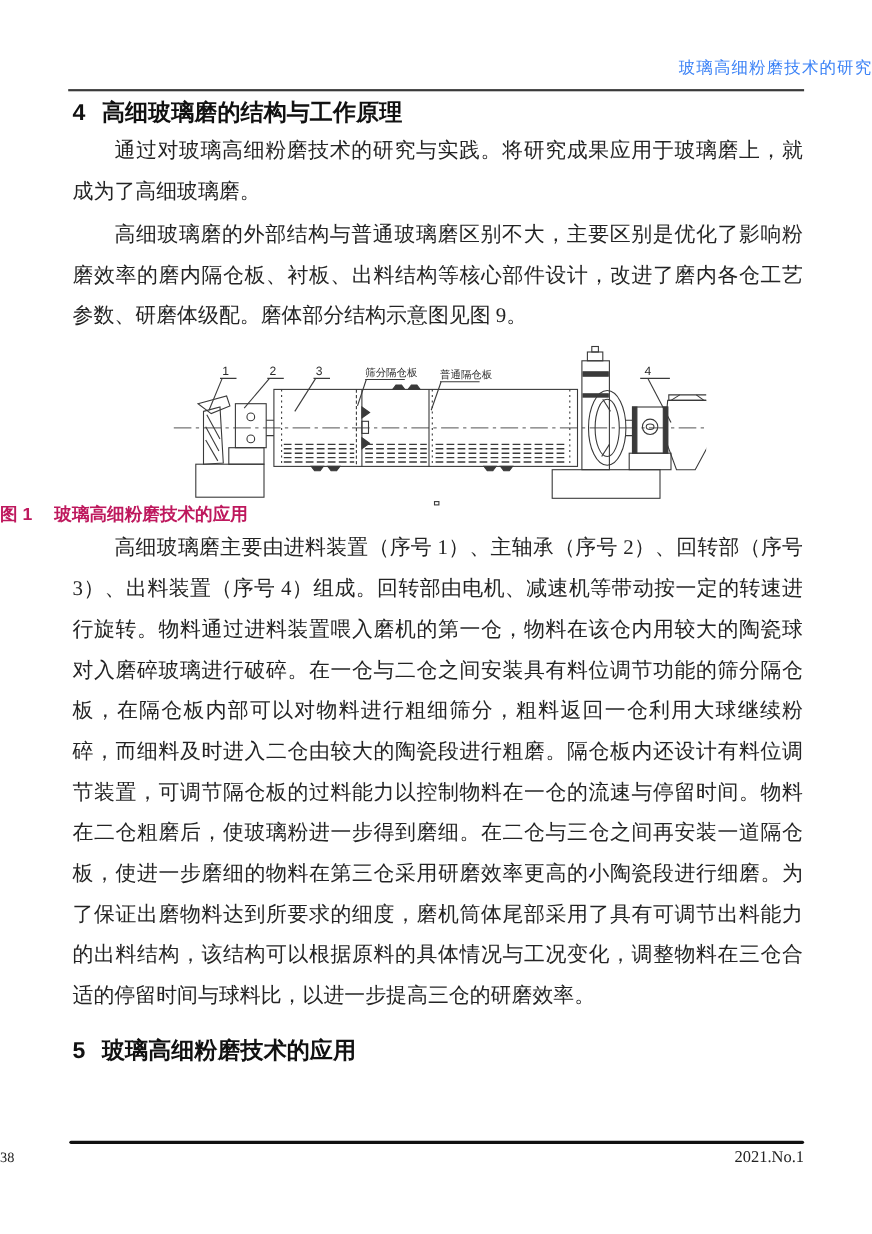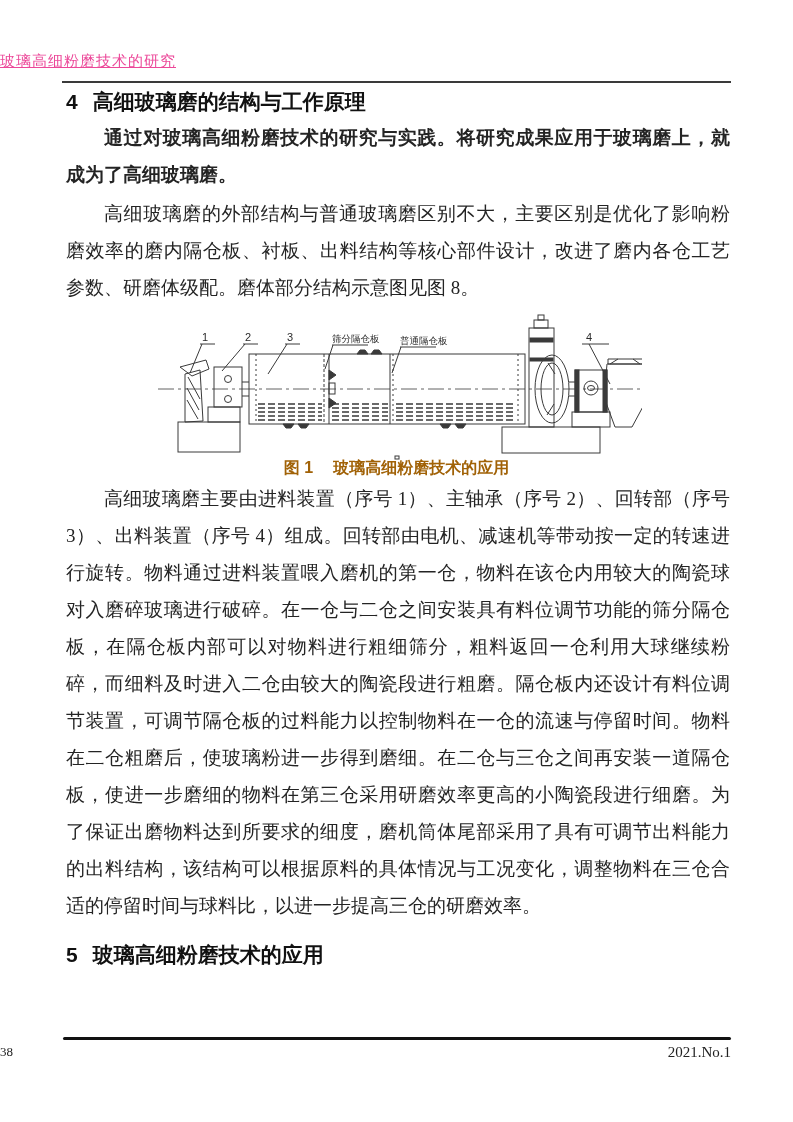--- a/index.html
+++ b/index.html
@@ -7,52 +7,52 @@
     position:relative;
     width:793px;height:1122px;
     margin:0 auto;
     background:#ffffff;
     overflow:hidden;
     font-family:"Liberation Serif","DejaVu Serif",serif;
     color:#1f1f1f;
   }
   .running-title{
     position:absolute;top:52px;left:0;width:100%;
-    text-align:left;font-size:15px;letter-spacing:1px;color:#ec4899;text-decoration:underline;
+    text-align:right;font-size:15px;letter-spacing:1px;color:#3b82f6;
   }
   .header-rule{
     position:absolute;top:81px;left:62px;width:669px;height:2px;
     background:#3a3a3a;
   }
   .section-heading{
     position:absolute;left:66px;width:664px;
     display:flex;align-items:baseline;gap:15px;
     font-family:"Liberation Sans","DejaVu Sans",sans-serif;
     font-weight:bold;font-size:21px;color:#111;
   }
   .heading-4{top:88px;}
   .heading-5{top:941px;}
   .body-par{
     position:absolute;left:66px;width:664px;
     font-size:19px;line-height:37px;
     text-align:justify;text-indent:2em;
     color:#242424;
   }
-  .par-1{top:119px;font-weight:bold;}
+  .par-1{top:119px;}
   .par-2{top:195px;}
   .par-3{top:480px;}
   .par-4{top:978px;}
   .figure-wrap{
     position:absolute;top:311px;left:152px;width:490px;height:150px;
   }
   .figure-caption{
     position:absolute;top:458px;left:0;width:100%;
-    display:flex;justify-content:center;gap:20px;
+    display:flex;justify-content:flex-start;gap:20px;
     font-family:"Liberation Sans","DejaVu Sans",sans-serif;
-    font-weight:600;font-size:16px;color:#a16207;
+    font-weight:600;font-size:16px;color:#be185d;
   }
   .footer-rule{
     position:absolute;top:1037px;left:63px;width:668px;height:3px;
     background:#111;border-radius:2px;
   }
   .footer-page-number{
     position:absolute;top:1044px;left:0;width:100%;
     font-size:13px;color:#222;
   }
   .footer-issue{
@@ -72,21 +72,21 @@
   <div class="running-title">玻璃高细粉磨技术的研究</div>
   <div class="header-rule"></div>
 
   <div class="section-heading heading-4">
     <span>4</span>
     <span>高细玻璃磨的结构与工作原理</span>
   </div>
 
   <div class="body-par par-1">通过对玻璃高细粉磨技术的研究与实践。将研究成果应用于玻璃磨上，就成为了高细玻璃磨。</div>
 
-  <div class="body-par par-2">高细玻璃磨的外部结构与普通玻璃磨区别不大，主要区别是优化了影响粉磨效率的磨内隔仓板、衬板、出料结构等核心部件设计，改进了磨内各仓工艺参数、研磨体级配。磨体部分结构示意图见图 8。</div>
+  <div class="body-par par-2">高细玻璃磨的外部结构与普通玻璃磨区别不大，主要区别是优化了影响粉磨效率的磨内隔仓板、衬板、出料结构等核心部件设计，改进了磨内各仓工艺参数、研磨体级配。磨体部分结构示意图见图 9。</div>
 
   <div class="figure-wrap">
     <svg width="490" height="150" viewBox="0 0 490 150">
       <g stroke="#3a3a3a" fill="none" stroke-width="1">
 
         <line x1="6" y1="78" x2="489" y2="78" stroke-dasharray="16 4 3 4" stroke-width="0.8"></line>
 
         <rect x="26" y="111" width="62" height="30"></rect>
 
         <path d="M28 56 L54 49 L57 58 L40 65 Z"></path>

